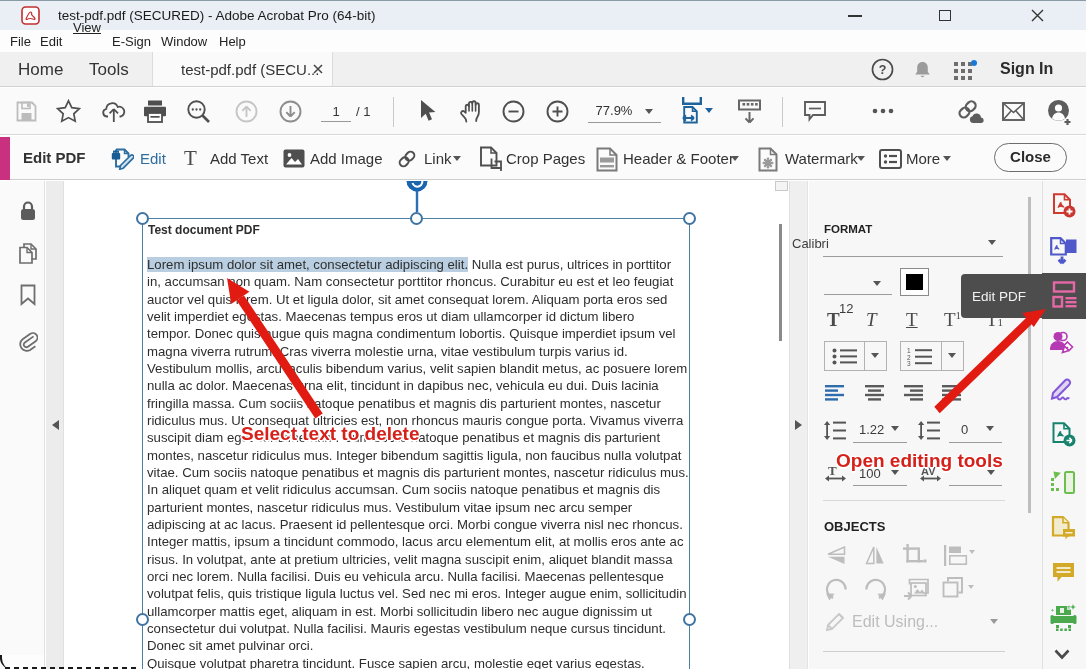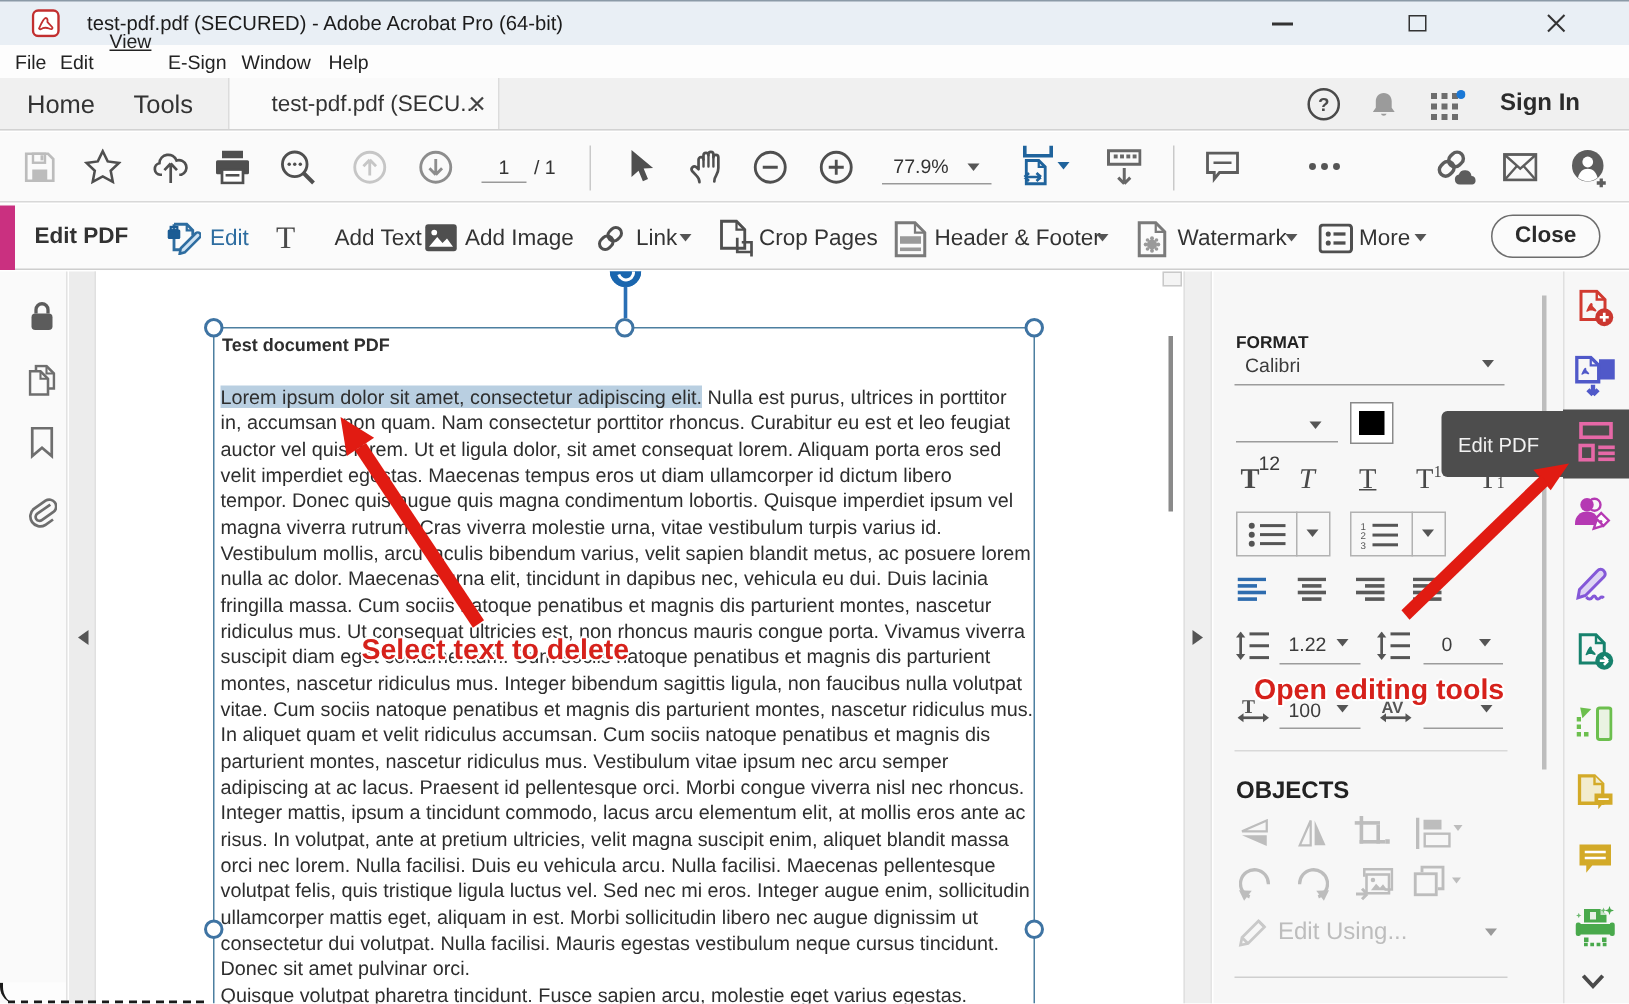--- a/index.html
+++ b/index.html
@@ -200,21 +200,21 @@
         <circle cx="3" cy="4" r="2.3"></circle>
         <circle cx="11" cy="4" r="2.3"></circle>
         <circle cx="19" cy="4" r="2.3"></circle>
       </g>
     </svg>
 
   <div class="abs" id="editbar"></div>
   <div class="abs" style="left:0px;top:137px;width:10px;height:43px;background:#ca3080;"></div>
   <div class="abs" style="left:23px;top:149px;font-size:15px;font-weight:bold;color:#323232;">Edit PDF</div>
   <div class="tbtxt" style="left:140px;top:150px;color:#2e6da0;">Edit</div>
-  <div class="tbtxt" style="left:223px;top:150px;">Add Text</div>
+  <div class="tbtxt" style="left:210px;top:150px;">Add Text</div>
   <div class="tbtxt" style="left:310px;top:150px;">Add Image</div>
   <div class="tbtxt" style="left:424px;top:150px;text-align:right;">Link</div>
   <div class="caret" style="left:453px;top:156px;"></div>
   <div class="tbtxt" style="left:506px;top:150px;">Crop Pages</div>
   <div class="tbtxt" style="left:623px;top:150px;">Header &amp; Footer</div>
   <div class="caret" style="left:731px;top:156px;"></div>
   <div class="tbtxt" style="left:785px;top:150px;">Watermark</div>
   <div class="caret" style="left:857px;top:156px;"></div>
   <div class="tbtxt" style="left:906px;top:150px;">More</div>
   <div class="caret" style="left:943px;top:156px;"></div>
@@ -358,21 +358,21 @@
 <div>ullamcorper mattis eget, aliquam in est. Morbi sollicitudin libero nec augue dignissim ut</div>
 <div>consectetur dui volutpat. Nulla facilisi. Mauris egestas vestibulum neque cursus tincidunt.</div>
 <div>Donec sit amet pulvinar orci.</div>
 <div>Quisque volutpat pharetra tincidunt. Fusce sapien arcu, molestie eget varius egestas.</div>
   </div>
 
   <div class="abs" style="left:0;top:655px;width:44px;height:14px;background:#fdfdfd;border-left:2.5px solid #1a1a1a;border-radius:0 0 0 11px;"></div>
   <div class="abs" style="left:5px;top:667px;width:133px;height:2px;background:repeating-linear-gradient(90deg,#1a1a1a 0 5px,transparent 5px 9px);"></div>
 
   <div class="abs" style="left:824px;top:203px;font-size:11.5px;font-weight:bold;color:#222;margin-top:20px;">FORMAT</div>
-  <div class="ptxt" style="left:830px;top:236px;">Calibri</div>
+  <div class="ptxt" style="left:792px;top:236px;">Calibri</div>
   <div class="caret" style="left:988px;top:240px;"></div>
   <div class="pund" style="left:823px;top:256px;width:180px;"></div>
   <div class="ptxt" style="left:839px;top:277px;margin-top:24px;">12</div>
   <div class="caret" style="left:873px;top:281px;"></div>
   <div class="pund" style="left:824px;top:294px;width:68px;"></div>
   <div class="abs" style="left:900px;top:268px;width:29px;height:28px;background:#fff;border:1px solid #8a8a8a;"></div>
   <div class="abs" style="left:906px;top:274px;width:17px;height:16px;background:#000;"></div>
 
   <div class="abs" style="left:827px;top:309px;font-size:19px;font-weight:bold;color:#4a4a4a;font-family:'Liberation Serif',serif;">T</div>
   <div class="abs" style="left:866px;top:309px;font-size:19px;font-style:italic;color:#4a4a4a;font-family:'Liberation Serif',serif;">T</div>
@@ -479,21 +479,21 @@
     <g fill="#555">
         <rect x="3" y="13.6" width="17" height="1.8"></rect>
         <path d="M1 14.5 L5 11.5 L5 17.5 Z"></path>
         <path d="M22 14.5 L18 11.5 L18 17.5 Z"></path>
       </g>
   </svg>
   <div class="caret" style="left:987px;top:470px;"></div>
   <div class="pund" style="left:949px;top:485px;width:53px;"></div>
   <div class="abs" style="left:823px;top:500px;width:182px;height:1px;background:#d9d9d9;"></div>
 
-  <div class="abs" style="left:824px;top:519px;font-size:16px;font-weight:bold;color:#222;">OBJECTS</div>
+  <div class="abs" style="left:824px;top:519px;font-size:13px;font-weight:bold;color:#222;">OBJECTS</div>
   <svg class="abs" style="left:826px;top:546px" width="21" height="20" viewBox="0 0 21 20">
     <path d="M2 8.2 L18.5 1 L18.5 8.2 Z" fill="none" stroke="#bdbdbd" stroke-width="1.5"></path>
     <path d="M2 10.8 L18.5 10.8 L18.5 18 Z" fill="#bdbdbd"></path>
   </svg>
   <svg class="abs" style="left:864px;top:545px" width="24" height="20" viewBox="0 0 24 20">
     <path d="M9.8 2 L9.8 18.5 L2.5 18.5 Z" fill="none" stroke="#bdbdbd" stroke-width="1.5"></path>
     <path d="M12.4 2 L12.4 18.5 L19.7 18.5 Z" fill="#bdbdbd"></path>
   </svg>
   <svg class="abs" style="left:903px;top:544px" width="26" height="23" viewBox="0 0 26 23">
     <g fill="#bdbdbd">

